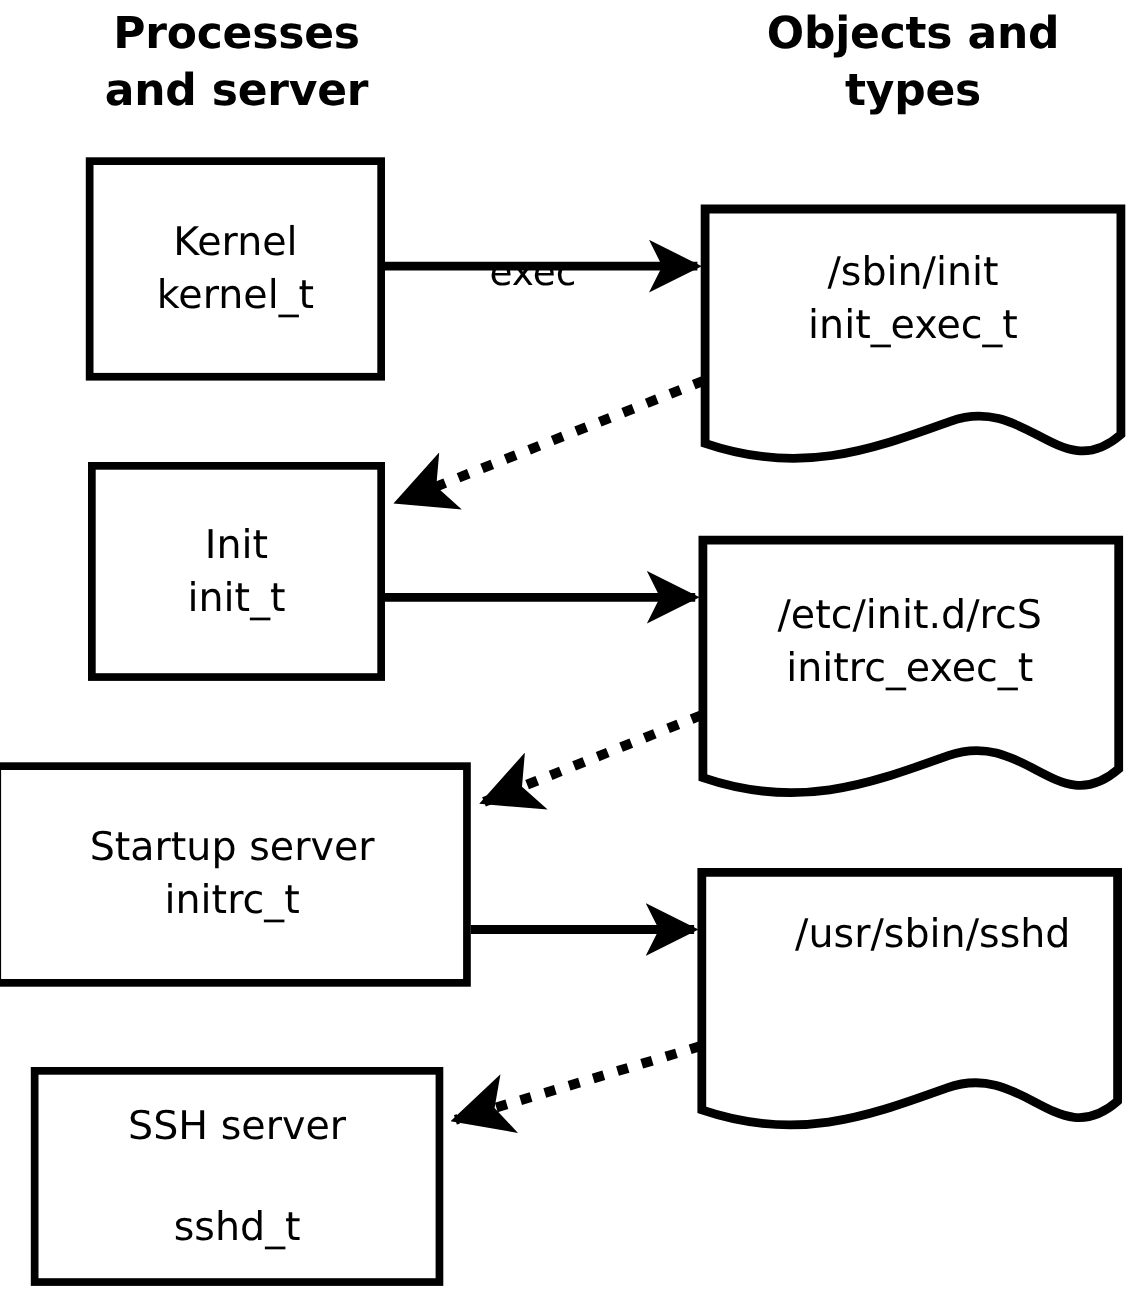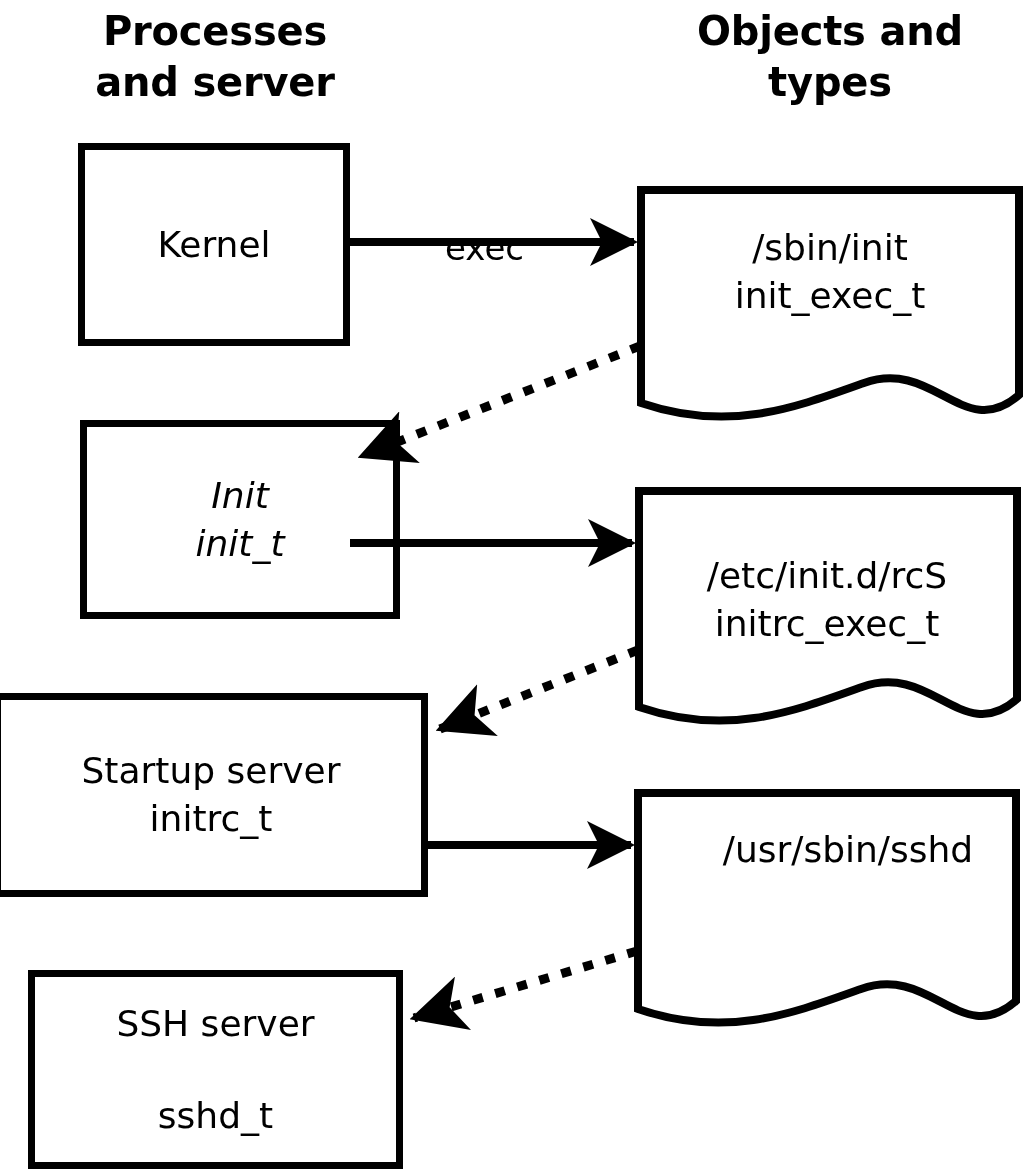--- a/index.html
+++ b/index.html
@@ -76,23 +76,24 @@
     <div>Processes</div>
     <div>and server</div>
   </div>
   <div class="col-header" id="header-right">
     <div>Objects and</div>
     <div>types</div>
   </div>
 
   <div class="proc-box" style="left:78px; top:143px; width:272px; height:203px;">
     <div>Kernel</div>
+    <div>kernel_t</div>
   </div>
 
-  <div class="proc-box" style="left:80px; top:420px; width:320px; height:199px;font-style:italic;">
+  <div class="proc-box" style="left:80px; top:420px; width:270px; height:199px;">
     <div>Init</div>
     <div>init_t</div>
   </div>
 
   <div class="proc-box" style="left:-6px; top:693px; width:434px; height:204px;">
     <div>Startup server</div>
     <div>initrc_t</div>
   </div>
 
   <div class="proc-box" style="left:28px; top:970px; width:375px; height:199px;gap:44px;">
@@ -108,21 +109,21 @@
   <div class="doc-label" style="left:640px; top:224px; width:380px;">
     <div>/sbin/init</div>
     <div>init_exec_t</div>
   </div>
 
   <div class="doc-shape" style="left:632px; top:484px; width:392px; height:252px;">
     <svg width="392" height="252" viewBox="0 0 392 252">
       <path d="M 7 7 L 385 7 L 385 215 C 330 263 300 178 230 203 C 160 228 95 253 7 223 Z" fill="#ffffff" stroke="#000000" stroke-width="8" stroke-linejoin="miter"></path>
     </svg>
   </div>
-  <div class="doc-label" style="left:636px; top:552px; width:382px;">
+  <div class="doc-label" style="left:636px; top:536px; width:382px;">
     <div>/etc/init.d/rcS</div>
     <div>initrc_exec_t</div>
   </div>
 
   <div class="doc-shape" style="left:631px; top:786px; width:392px; height:252px;">
     <svg width="392" height="252" viewBox="0 0 392 252">
       <path d="M 7 7 L 385 7 L 385 215 C 330 263 300 178 230 203 C 160 228 95 253 7 223 Z" fill="#ffffff" stroke="#000000" stroke-width="8" stroke-linejoin="miter"></path>
     </svg>
   </div>
   <div class="doc-label" style="left:657px; top:826px; width:382px;">

